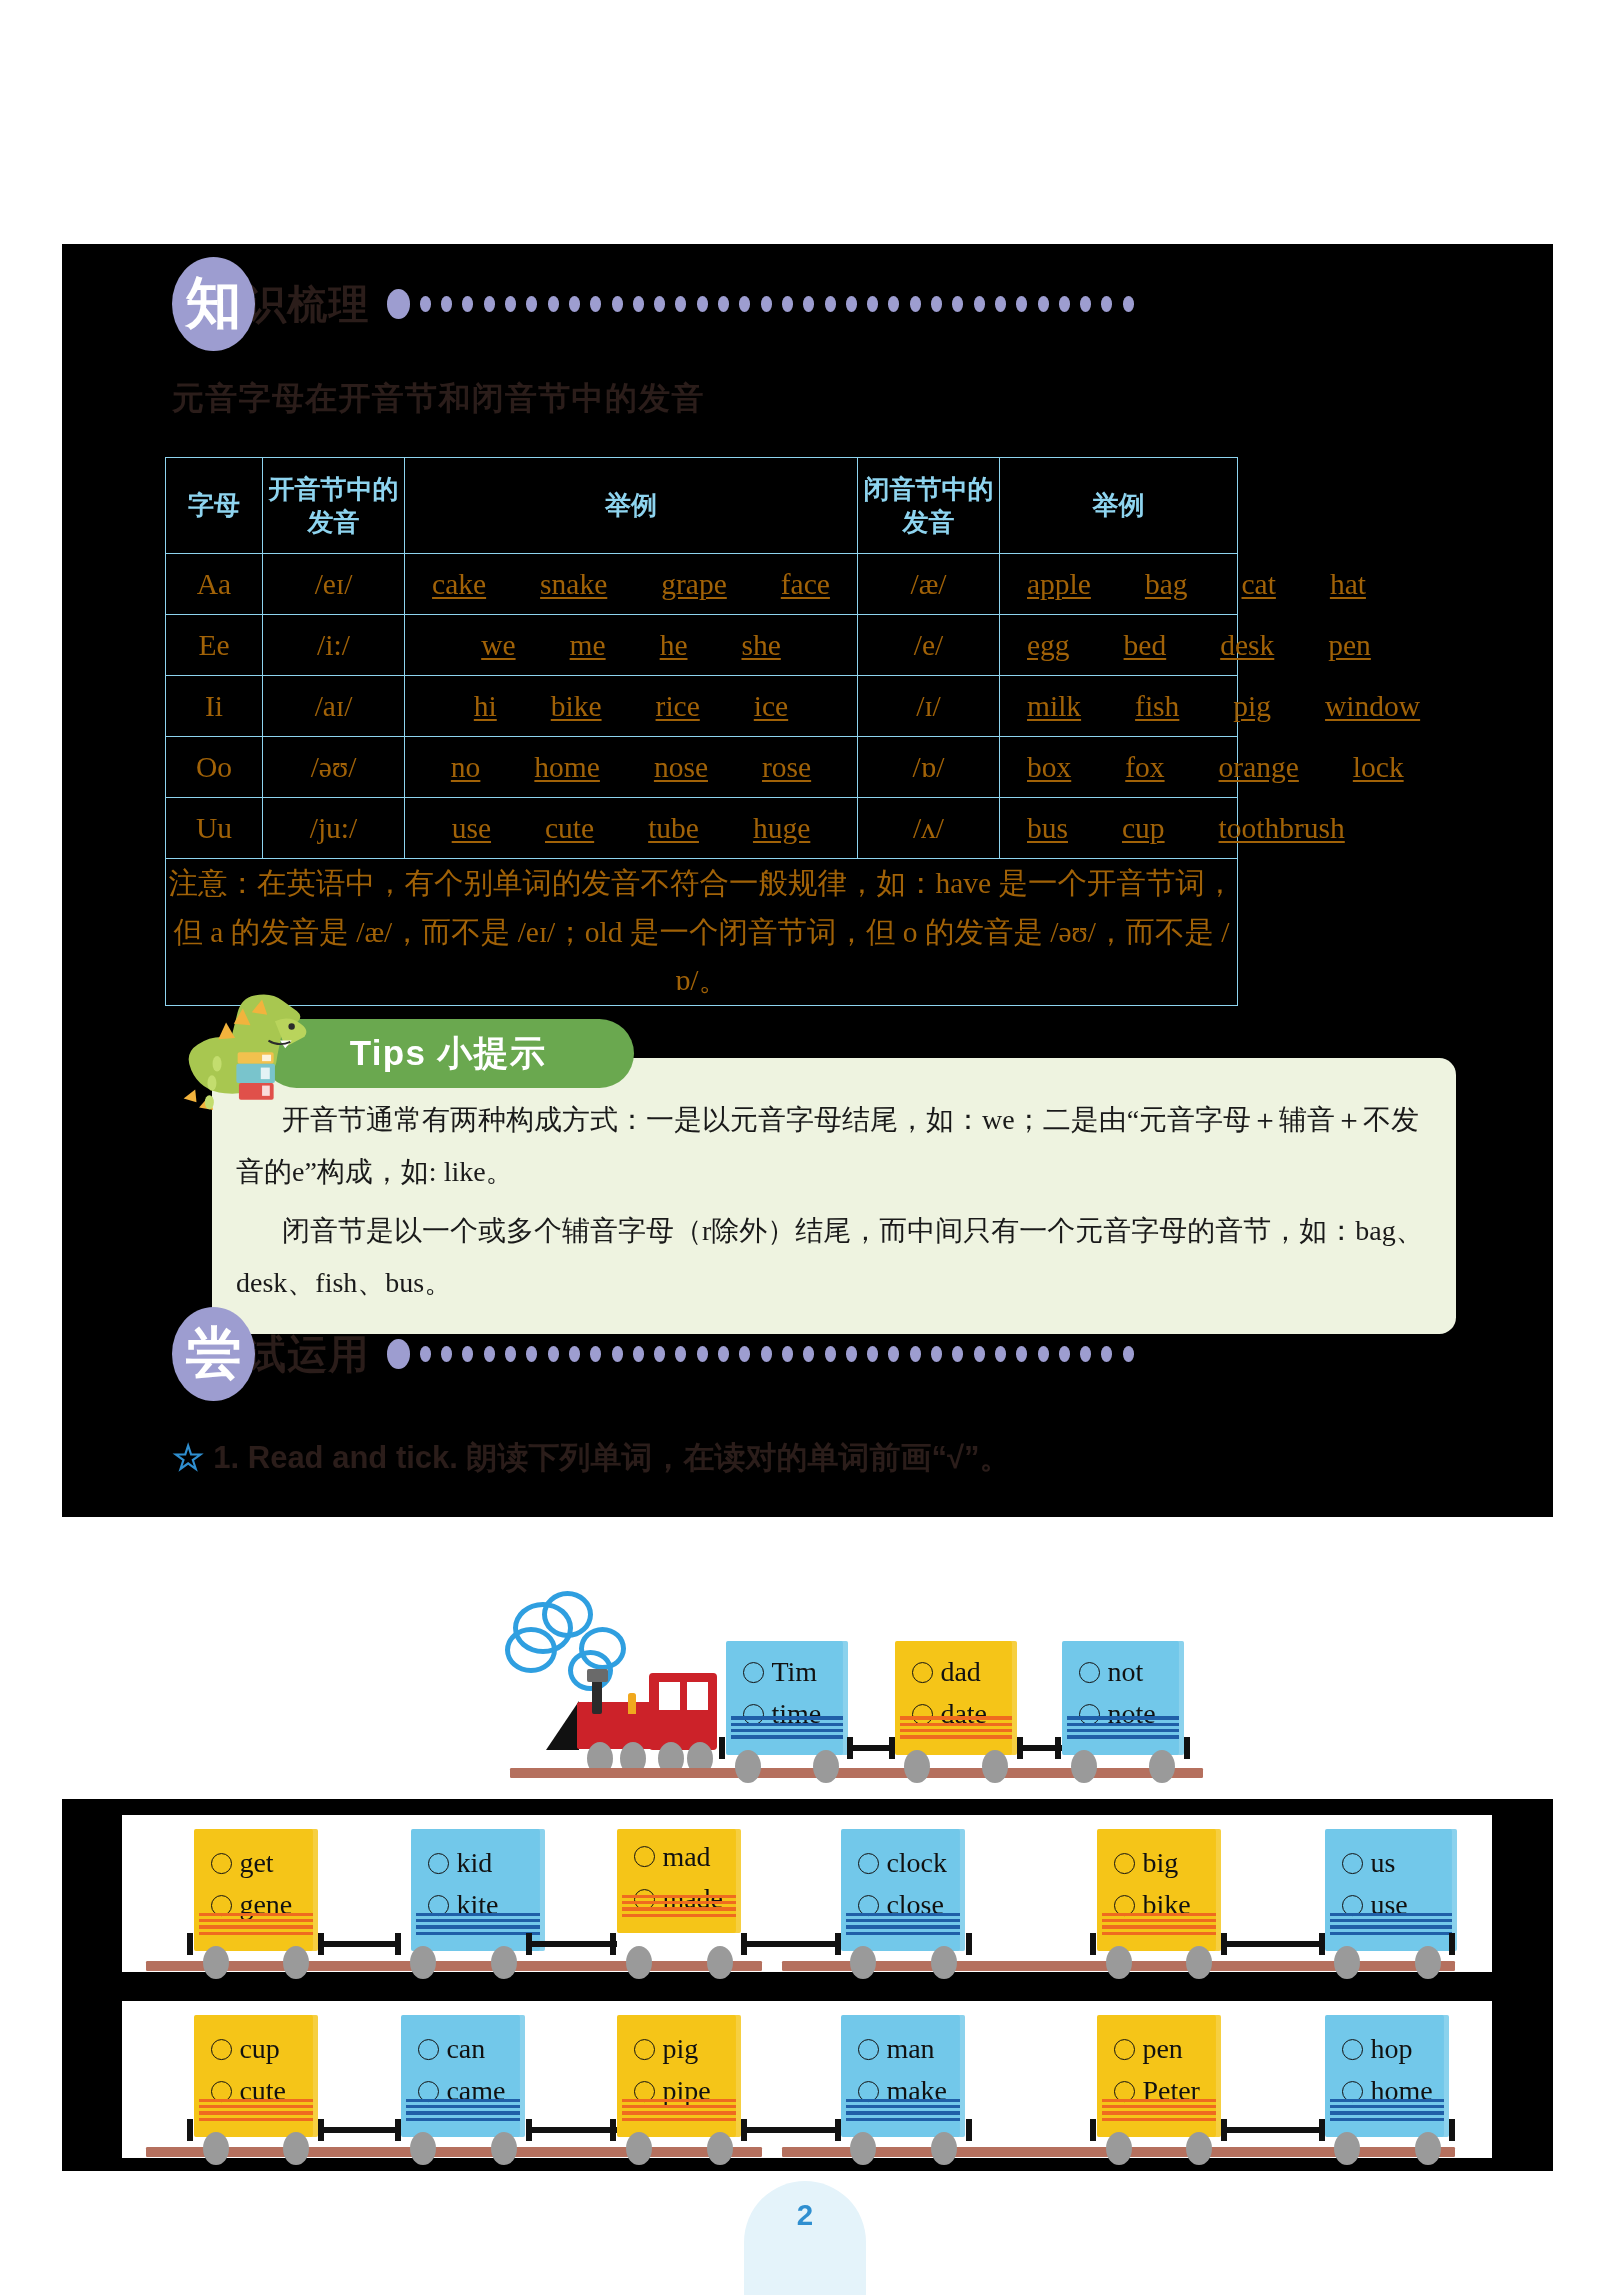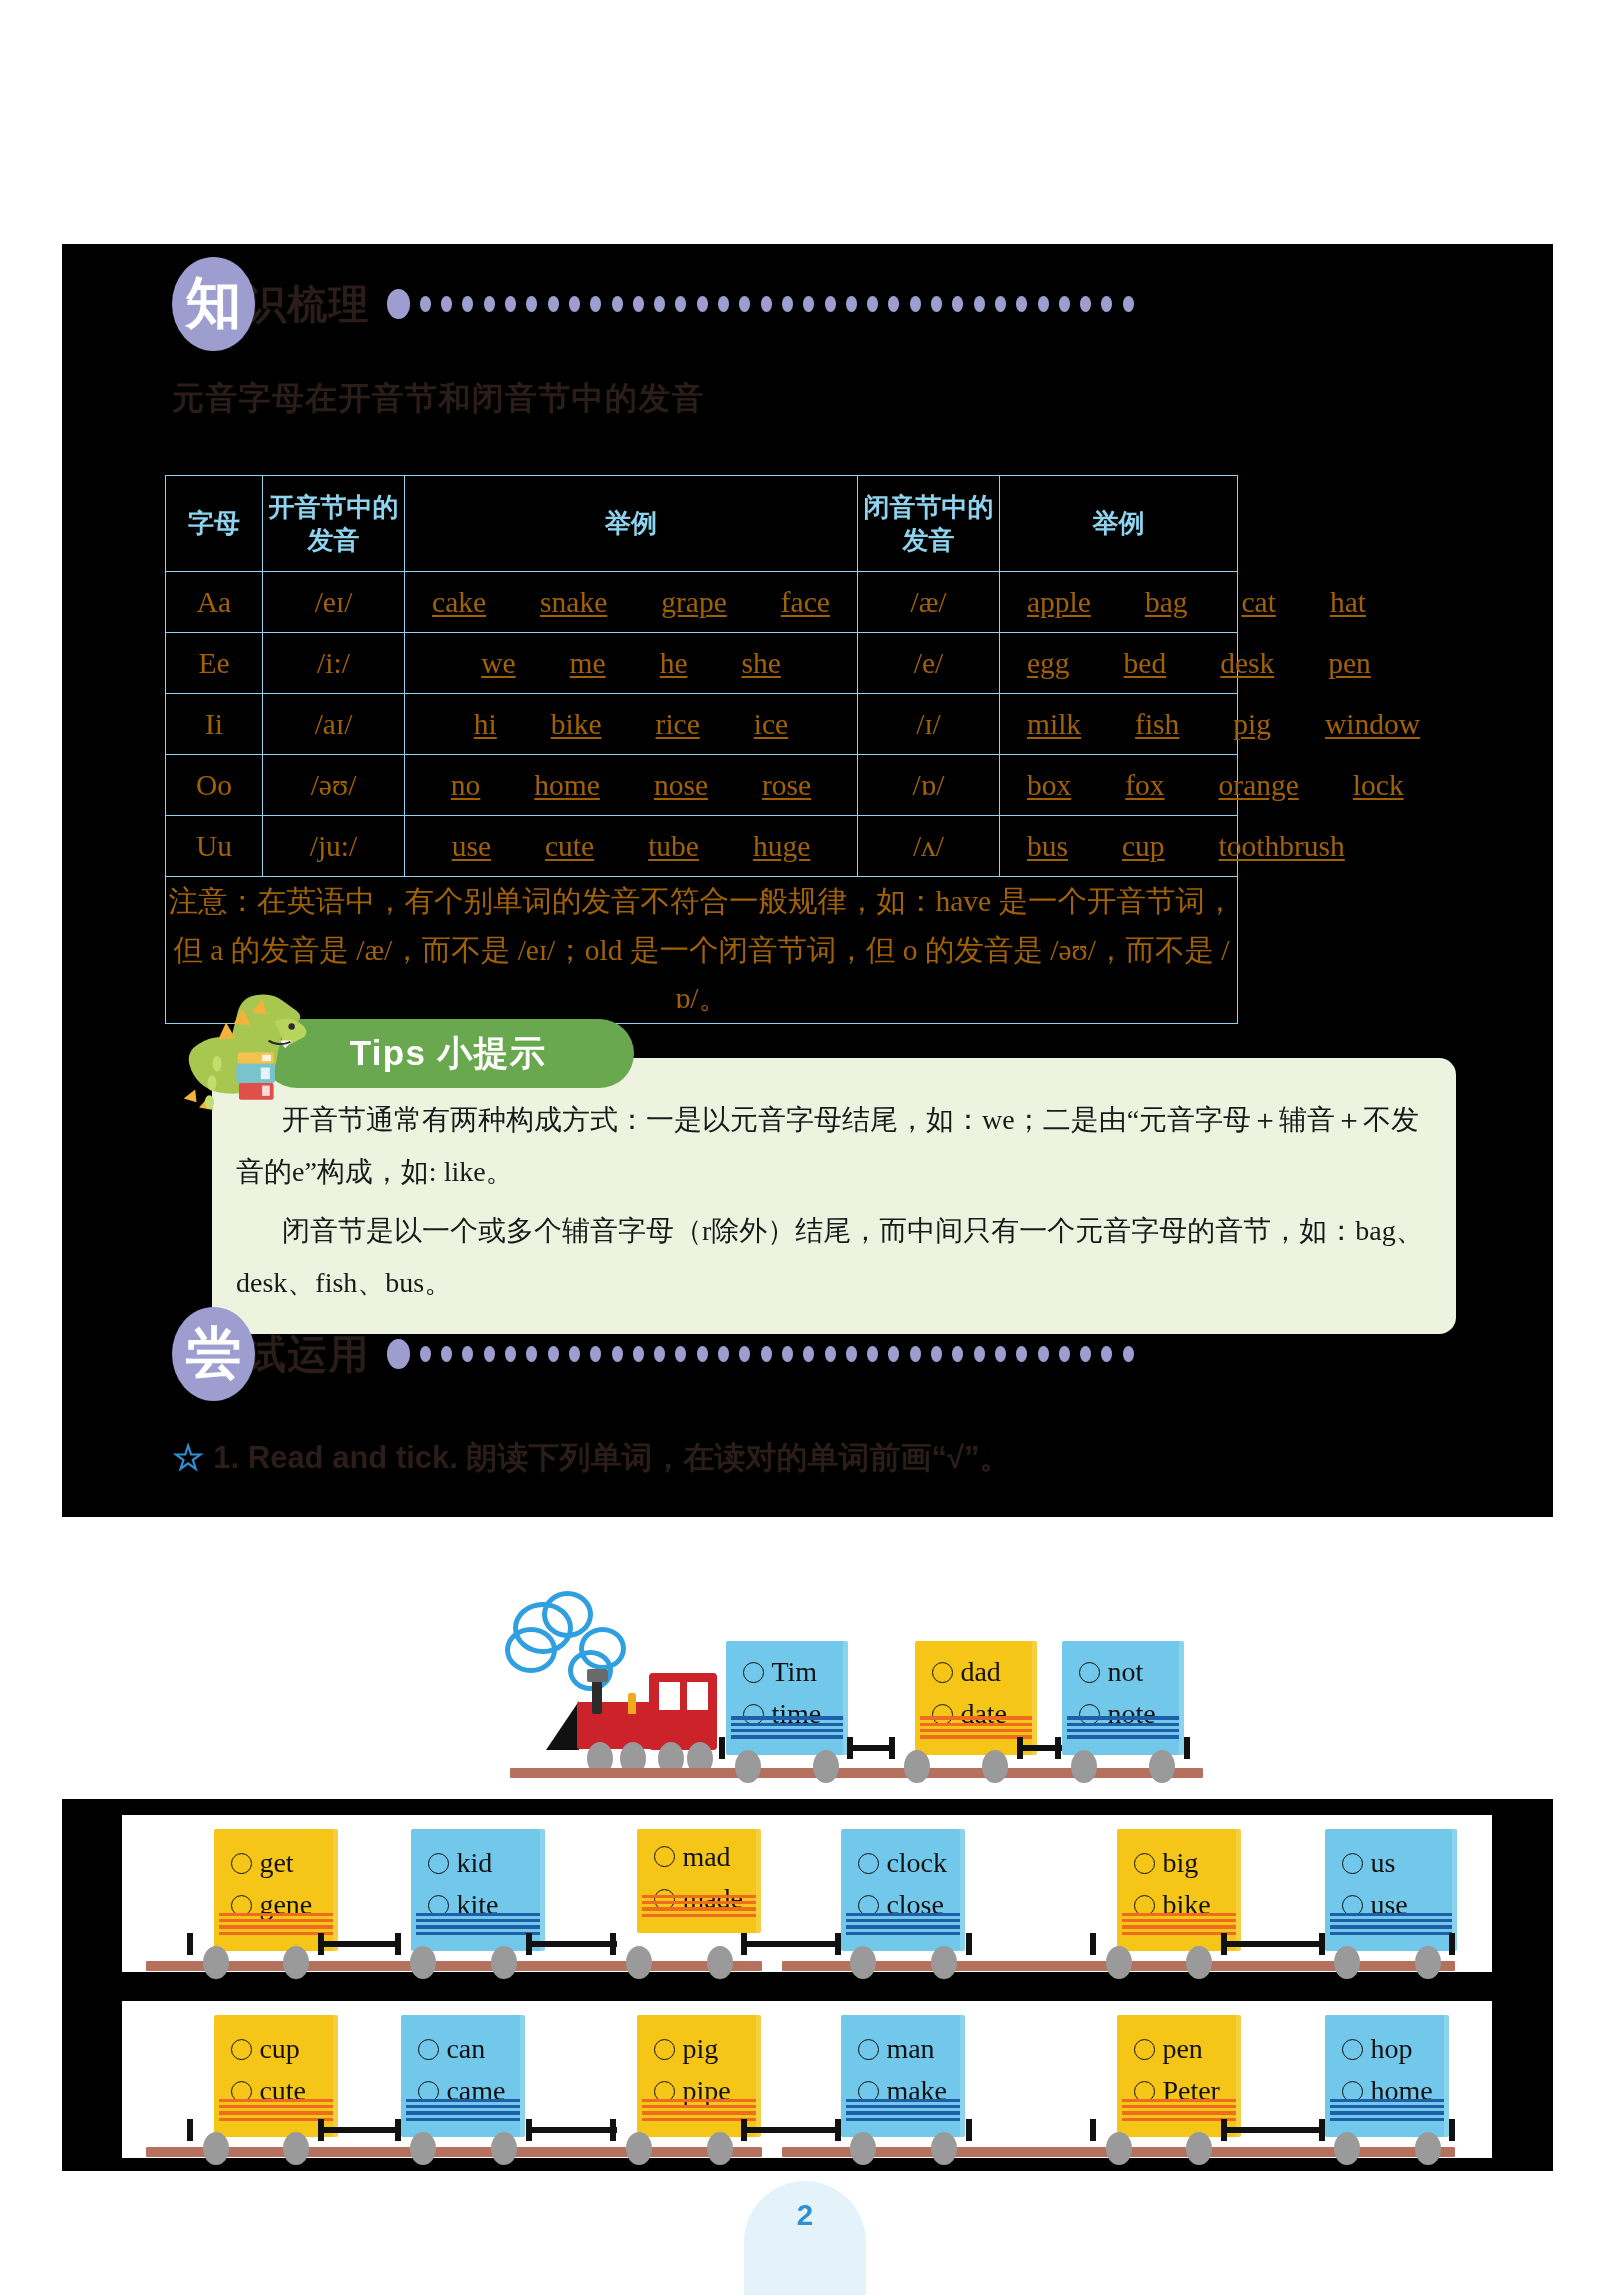--- a/index.html
+++ b/index.html
@@ -50,21 +50,21 @@
   .dot-big{width:23px;height:29.5px;border-radius:50%;background:#9d9dd0;}
   .dot-sm{width:11px;height:15.4px;border-radius:50%;background:#9d9dd0;margin-left:10.3px;}
 
   .subtitle{
     position:absolute;color:#2b1d1a;font-size:32px;font-weight:bold;
     font-family:"Liberation Sans",sans-serif;letter-spacing:1.3px;
   }
 
   
   .vtable{
-    position:absolute;left:165px;top:475px;width:1073px;
+    position:absolute;left:165px;top:457px;width:1073px;
     border-collapse:collapse;
     table-layout:fixed;
     border-radius:29px;
   }
   .vtable td,.vtable th{
     border:1.9px solid #8ed4ef;
     color:#a16207;
     text-align:center;
     vertical-align:middle;
     padding:0;
@@ -118,21 +118,21 @@
   
   .train-wrap{position:absolute;}
   .rail{
     position:absolute;height:10.3px;background:#b5705e;border-radius:1.3px;
   }
   .car{
     position:absolute;border-radius:1.9px;
     box-shadow:inset -5.1px 0 0 rgba(255,255,255,0.18);
   }
   .car.blue{background:#72c8ea;}
-  .car.yellow{background:#f5c518;margin-left:20px;}
+  .car.yellow{background:#f5c518;}
   .car .words{
     position:absolute;left:0;right:0;top:34%;
     transform:translateY(-34%);
     color:#111111;font-size:28px;line-height:1.52;
     padding-left:16.7px;text-align:left;
   }
   .car .words div{display:flex;align-items:center;gap:7.7px;}
   .tickbox{
     display:inline-block;width:19px;height:19px;border:1.9px solid #111;
     border-radius:50%;flex:none;

